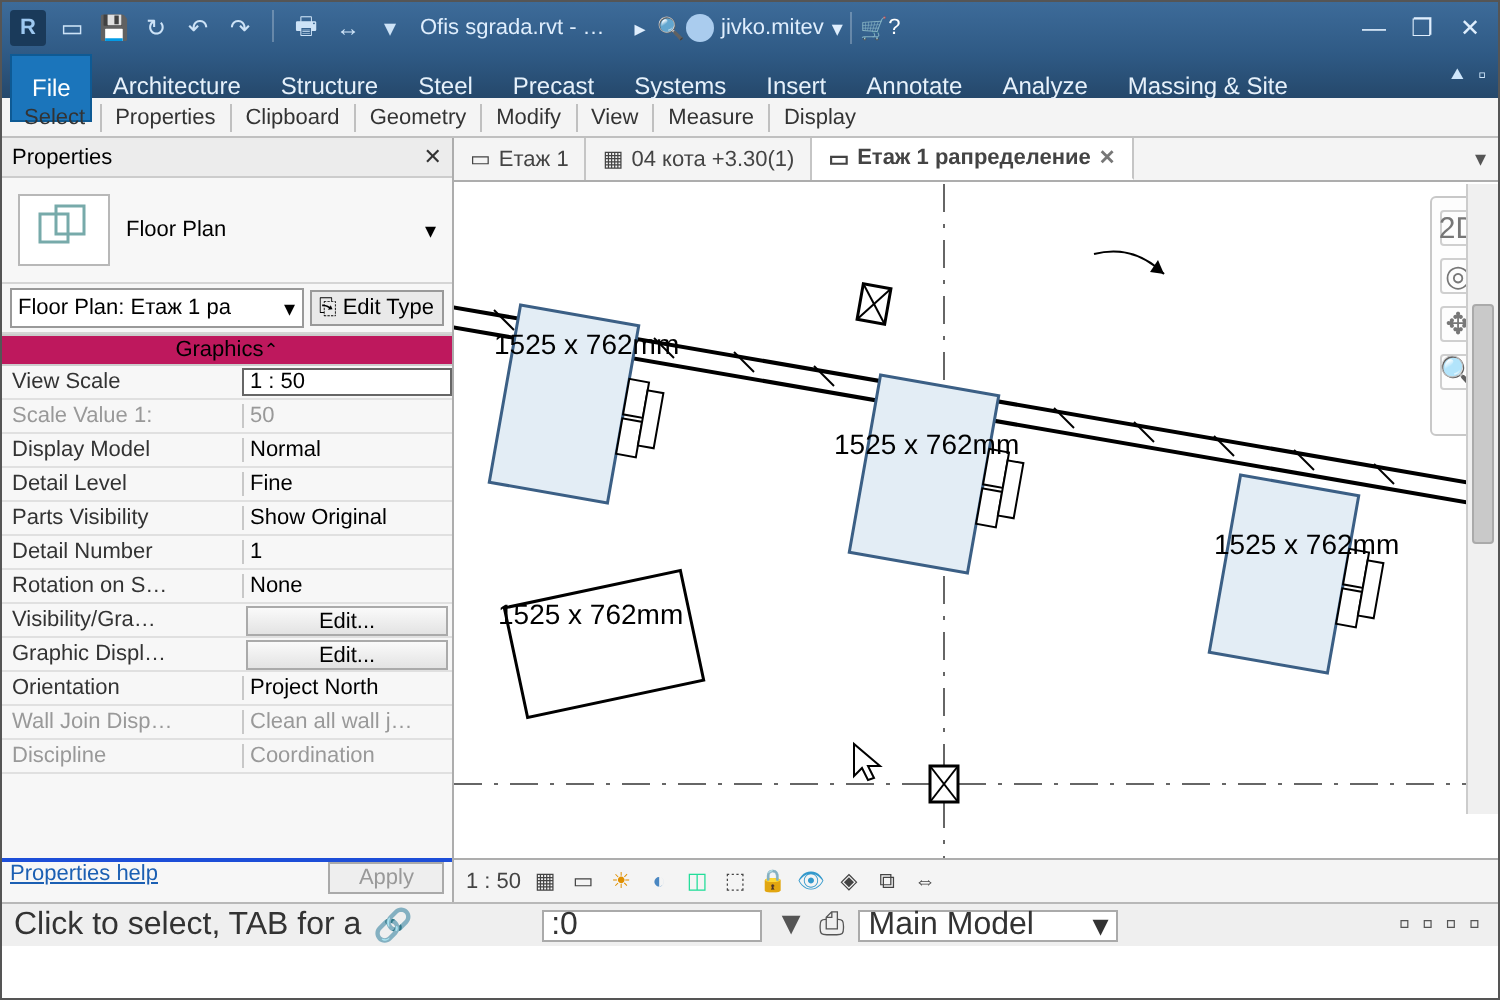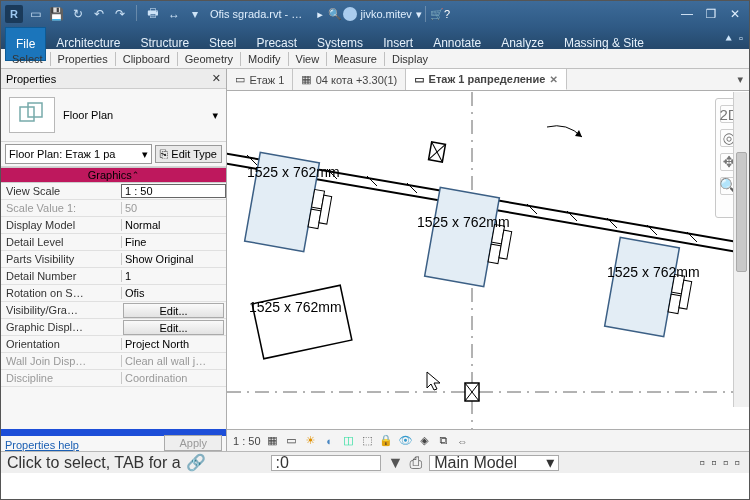--- a/index.html
+++ b/index.html
@@ -34,21 +34,21 @@
   .type-row .dd{flex:1;border:1px solid #999;background:#fff;height:20px;display:flex;align-items:center;padding:0 3px;font-size:11px;overflow:hidden;white-space:nowrap;}
   .type-row .edit{margin-left:3px;border:1px solid #999;background:#e9e9e9;height:18px;padding:0 4px;font-size:11px;display:flex;align-items:center;gap:3px;}
   .group-hdr{background:#be185d;border-top:1px solid #ccc;border-bottom:1px solid #ccc;padding:1px 5px;font-weight:400;display:flex;justify-content:center;align-items:center;}
   .group-hdr .chev{font-size:9px;}
   .prop-grid{flex:1;overflow:hidden;}
   .prop-grid .row{display:flex;border-bottom:1px solid #e0e0e0;height:17px;align-items:center;}
   .prop-grid .row .lbl{width:120px;padding-left:5px;color:#333;font-size:11px;white-space:nowrap;overflow:hidden;}
   .prop-grid .row .val{flex:1;border-left:1px solid #c8c8c8;padding-left:3px;font-size:11px;white-space:nowrap;overflow:hidden;}
   .prop-grid .row.gray .lbl,.prop-grid .row.gray .val{color:#999;}
   .prop-grid .row .btn{flex:1;border:1px solid #aaa;background:linear-gradient(#fafafa,#e3e3e3);margin:0 2px;text-align:center;font-size:11px;height:15px;line-height:14px;}
-  .panel-foot{height:22px;border-top:7px solid #1d4ed8;display:flex;align-items:flex-end;justify-content:space-between;padding:0 4px;}
+  .panel-foot{height:22px;border-top:2px solid #1d4ed8;display:flex;align-items:flex-start;justify-content:space-between;padding:0 4px;}
   .panel-foot .link{color:#1b5fb3;text-decoration:underline;font-size:11px;}
   .panel-foot .apply{border:1px solid #aaa;background:#eee;color:#999;padding:1px 14px;font-size:11px;}
   .canvas-wrap{flex:1;display:flex;flex-direction:column;position:relative;}
   .view-tabs{height:22px;background:#f4f4f4;border-bottom:1px solid #adadad;display:flex;align-items:center;}
   .view-tabs .vtab{display:flex;align-items:center;gap:4px;padding:0 8px;height:100%;border-right:1px solid #c5c5c5;font-size:11px;color:#444;}
   .view-tabs .vtab.active{background:#fff;border-bottom:1px solid #fff;font-weight:600;}
   .view-tabs .vtab .vclose{color:#777;font-size:10px;}
   .view-tabs .mini{margin-left:auto;padding:0 6px;color:#555;}
   .canvas{flex:1;background:#fff;position:relative;overflow:hidden;border-top:1px solid #fff;}
   .canvas svg{position:absolute;left:0;top:0;}
@@ -184,21 +184,21 @@
         <div class="row">
           <div class="lbl">Parts Visibility</div>
           <div class="val">Show Original</div>
         </div>
         <div class="row">
           <div class="lbl">Detail Number</div>
           <div class="val">1</div>
         </div>
         <div class="row">
           <div class="lbl">Rotation on S…</div>
-          <div class="val">Ofis</div>
+          <div class="val">None</div>
         </div>
         <div class="row">
           <div class="lbl">Visibility/Gra…</div>
           <div class="btn">Edit...</div>
         </div>
         <div class="row">
           <div class="lbl">Graphic Displ…</div>
           <div class="btn">Edit...</div>
         </div>
         <div class="row">

